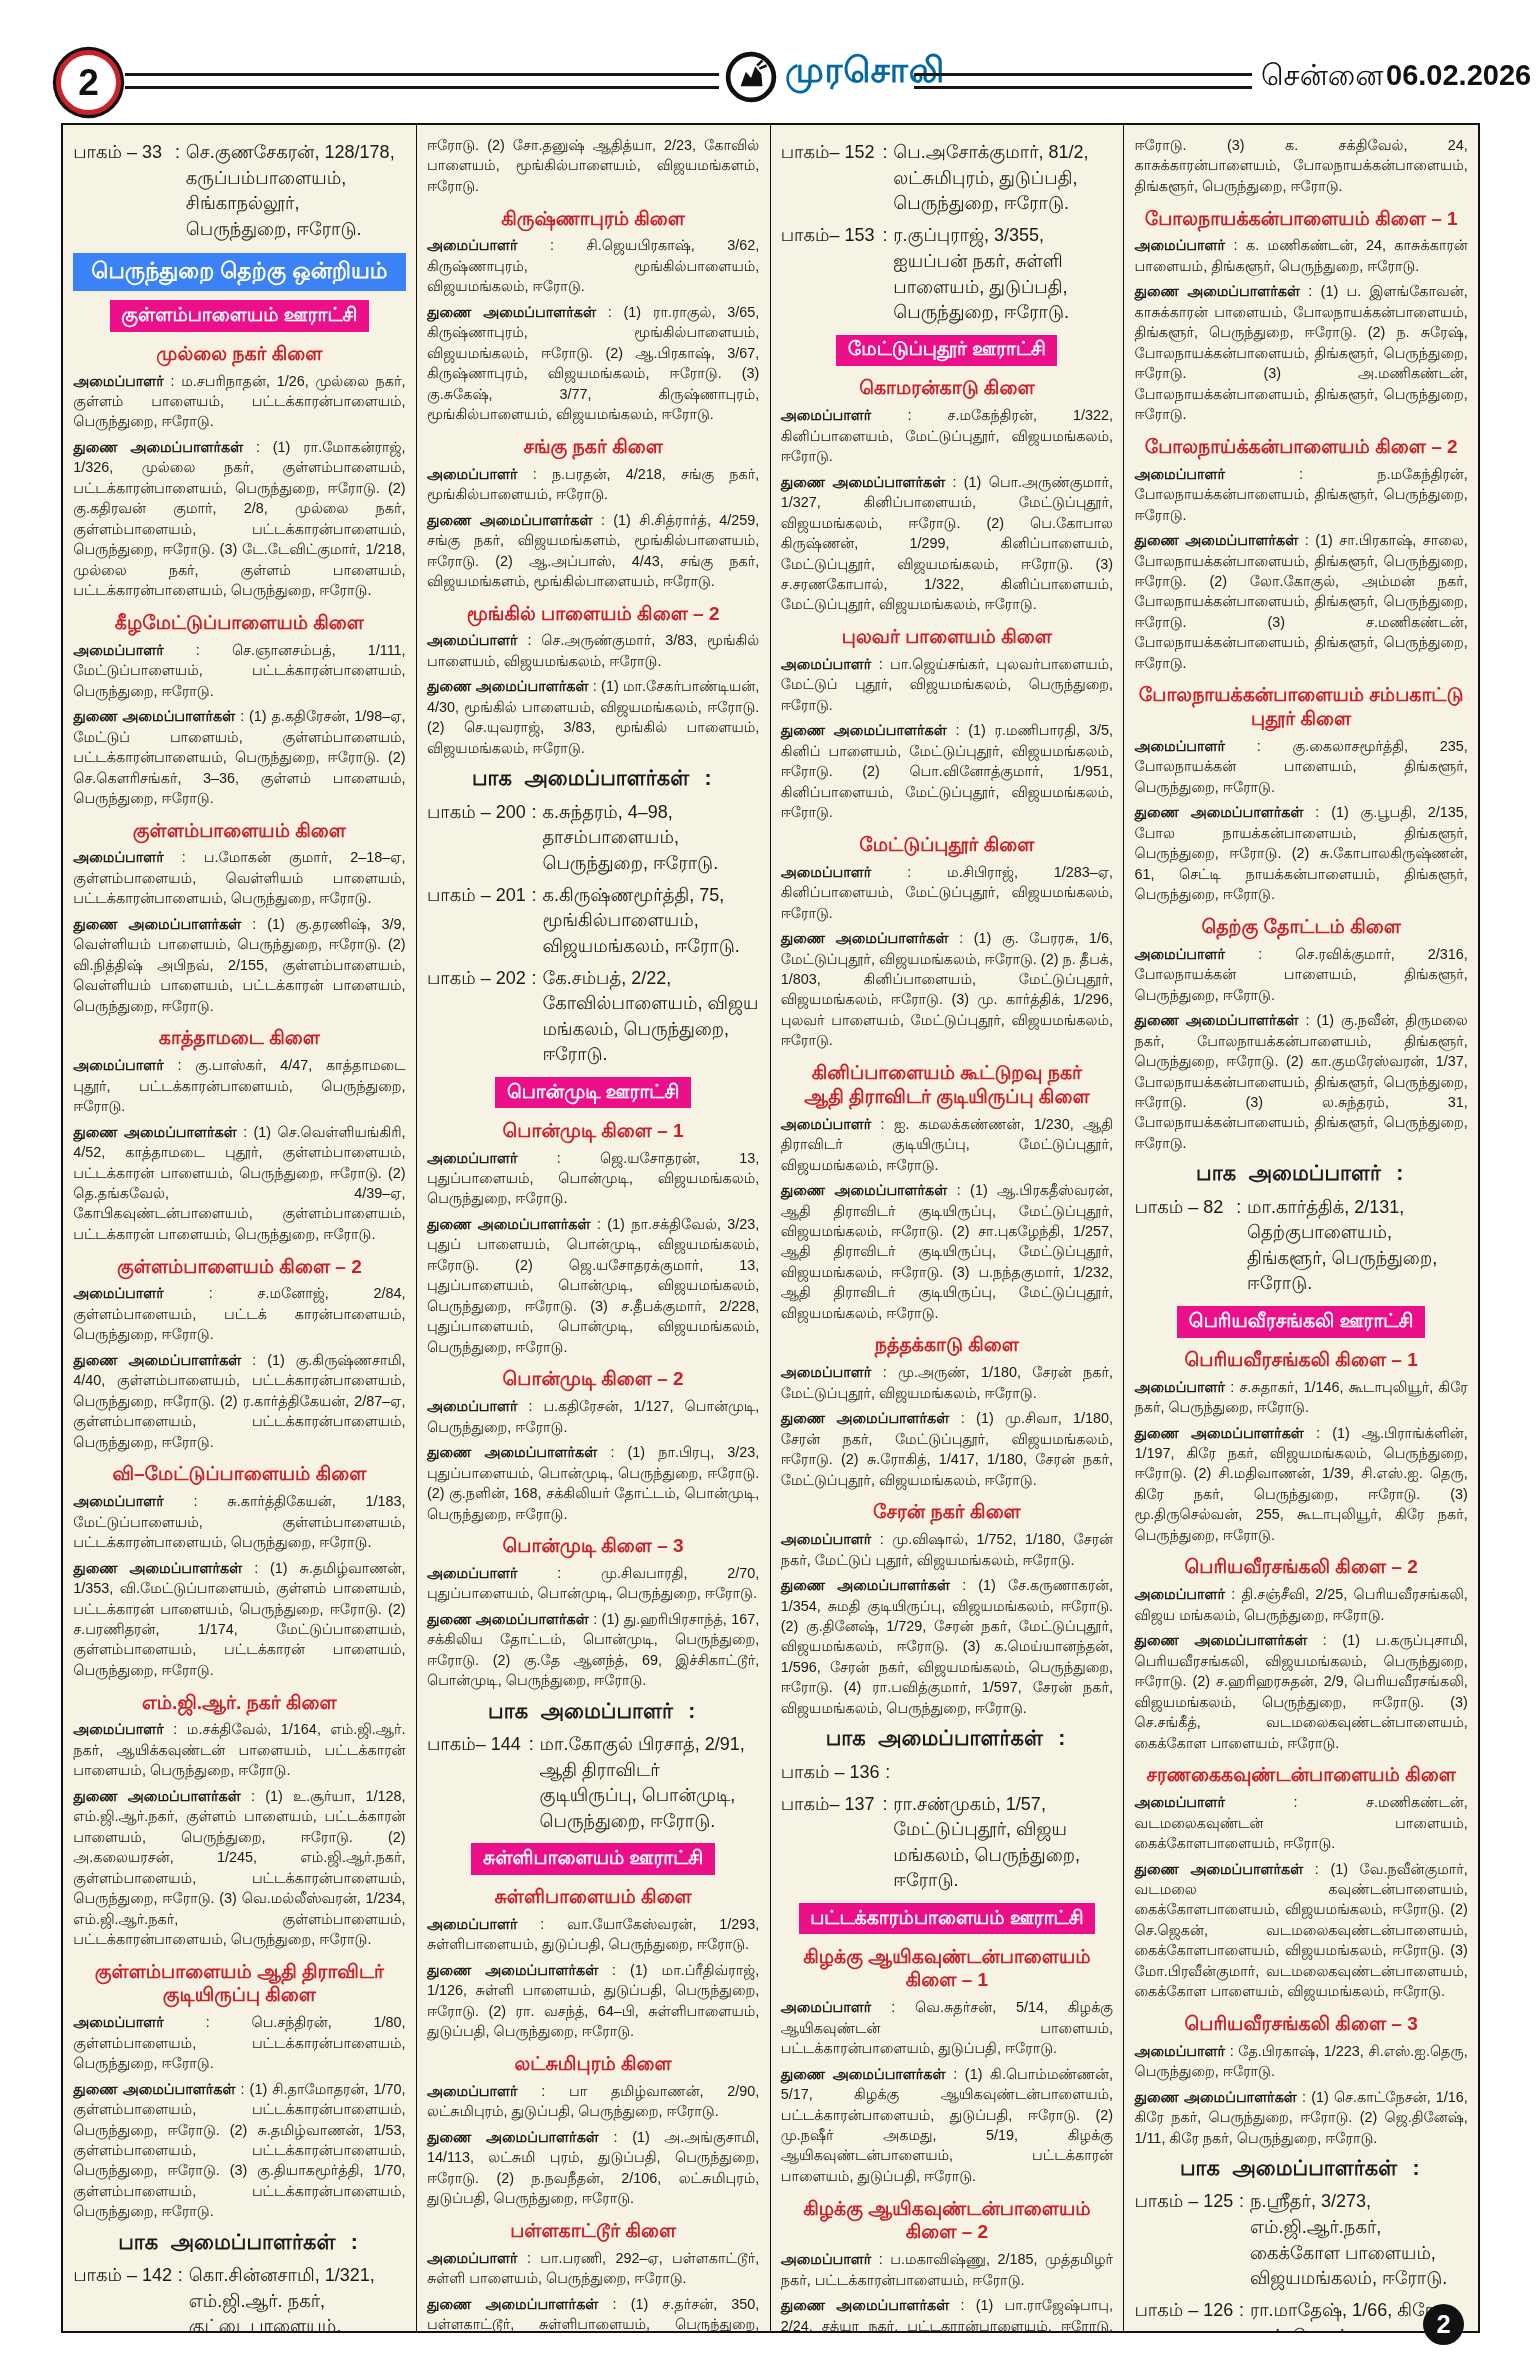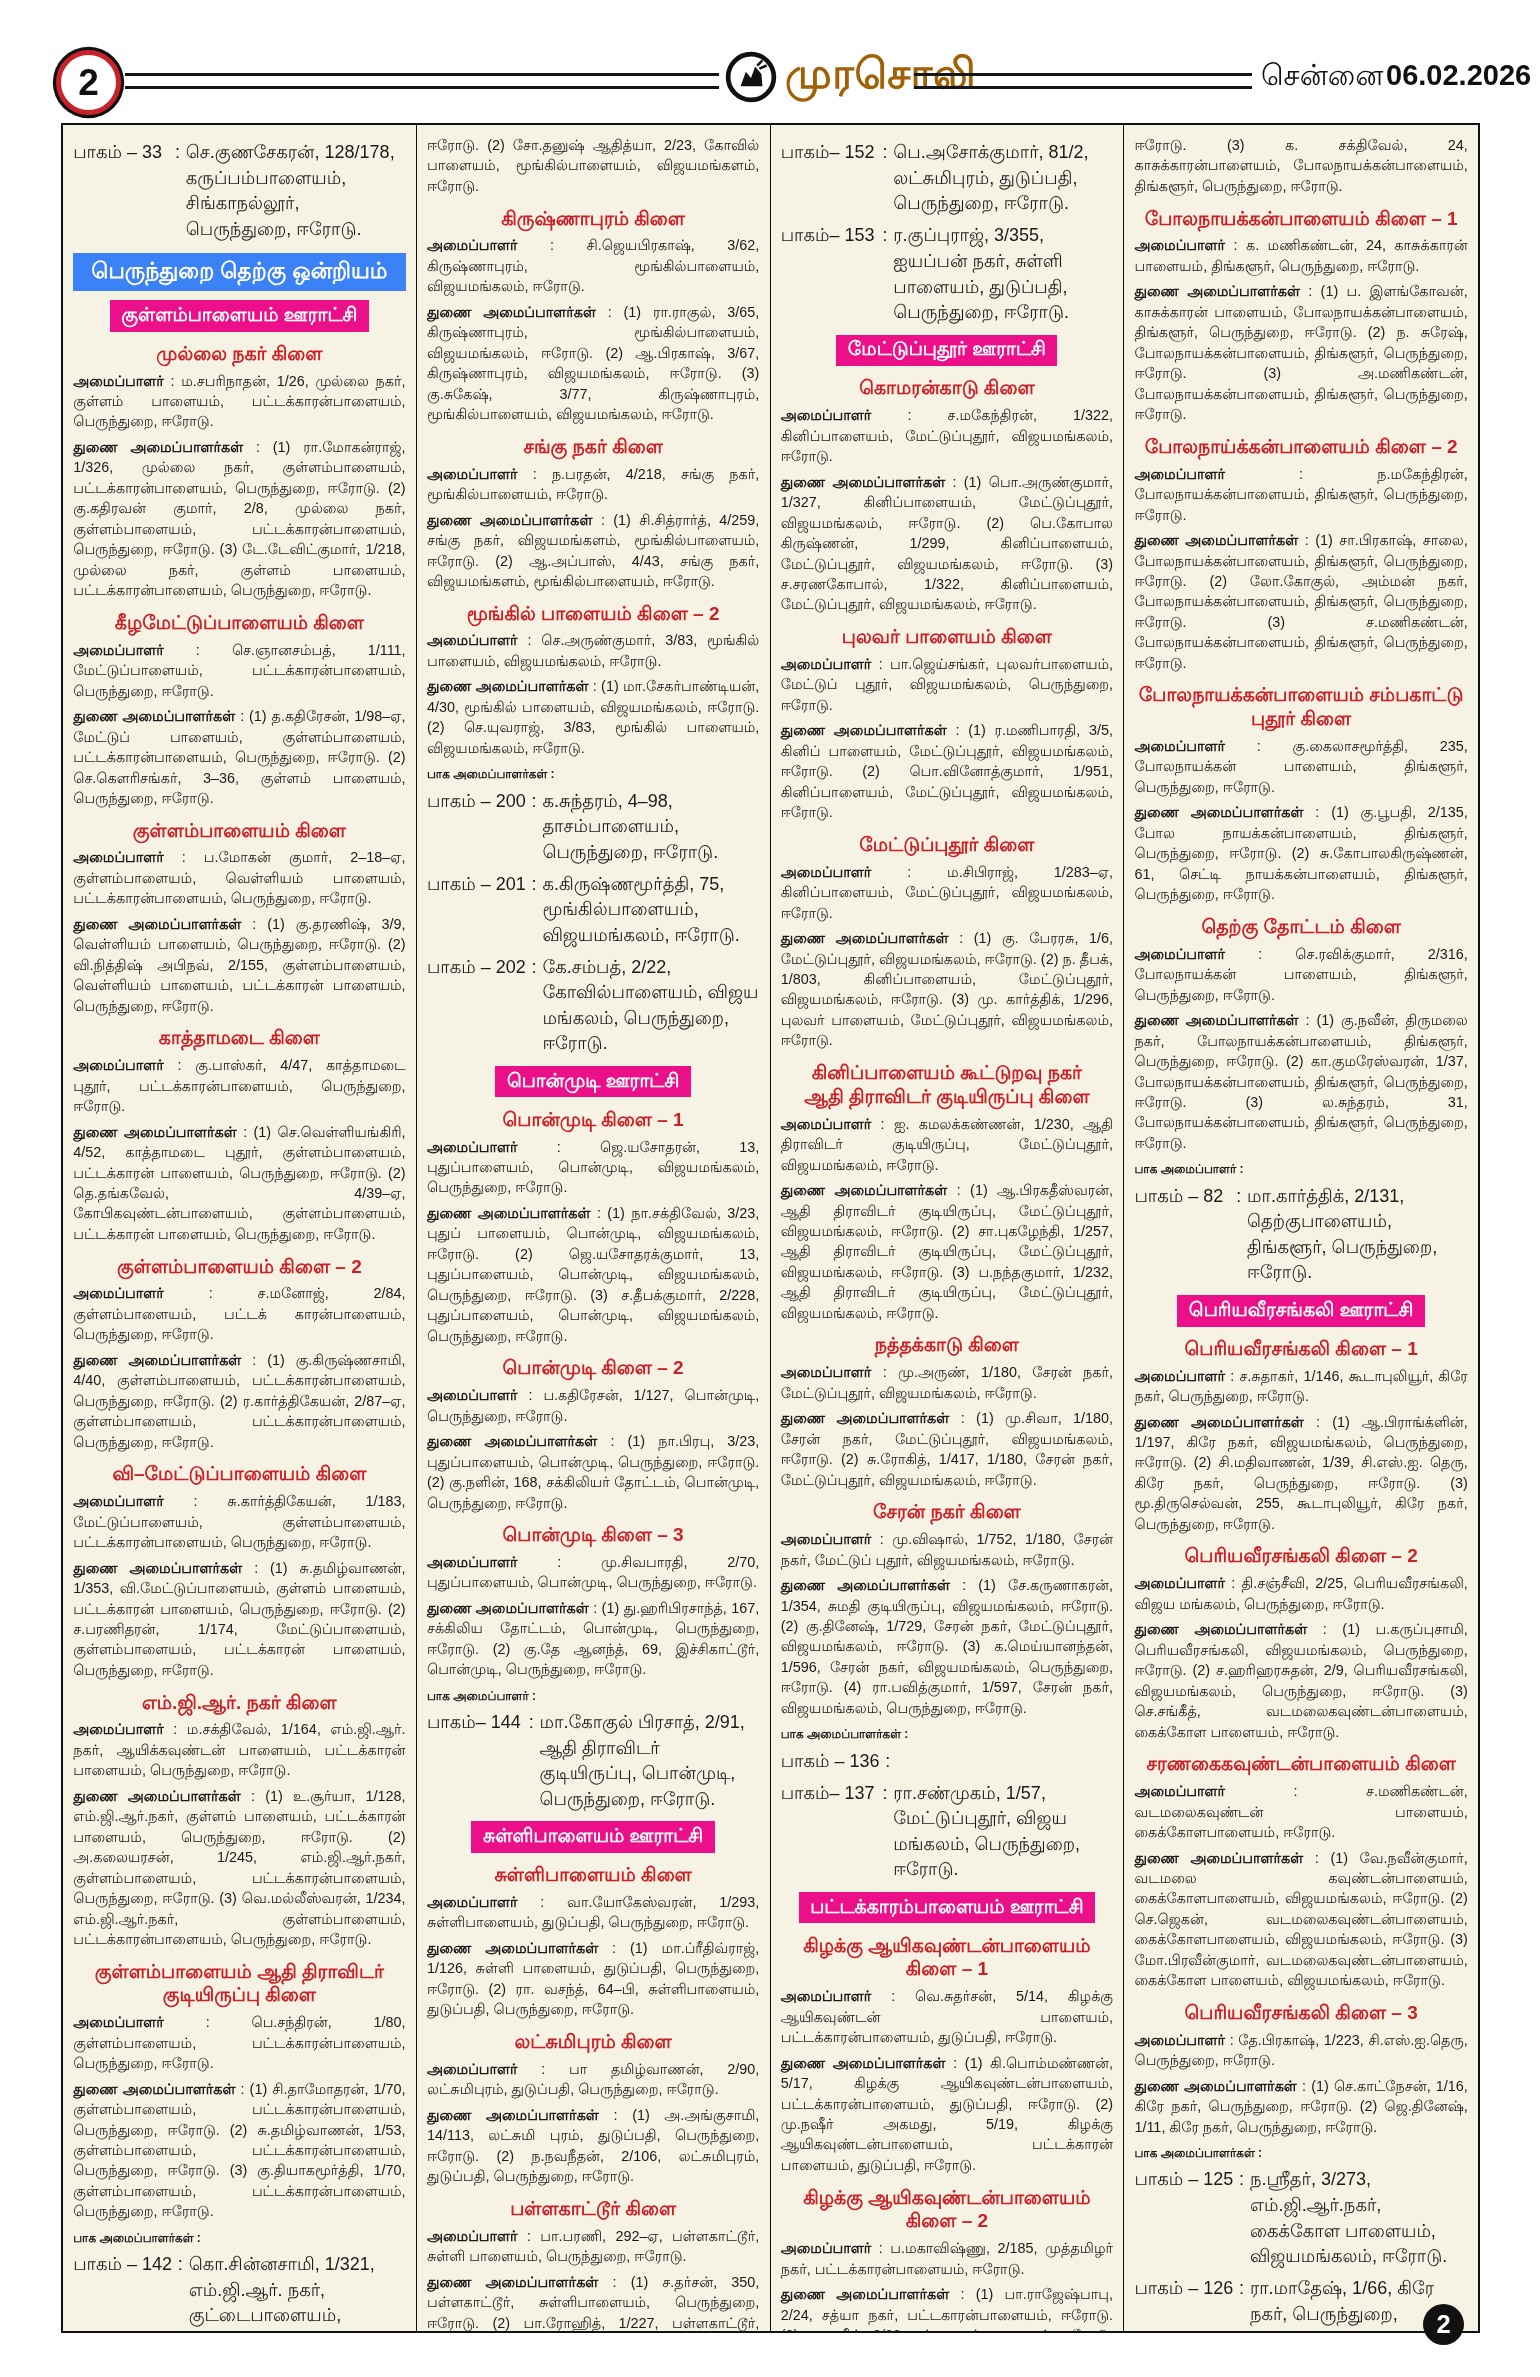--- a/index.html
+++ b/index.html
@@ -12,21 +12,21 @@
   .pagenum-circle{
     position:absolute;left:56px;top:5.1px;width:55px;height:55px;border-radius:50%;
     background:#ffffff;border:5.7px solid #c8232b;box-shadow:0 0 0 3.2px #111;
     display:flex;align-items:center;justify-content:center;
     font-size:37px;font-weight:bold;color:#111;
   }
   .rule{position:absolute;height:9.6px;border-top:3.8px solid #161616;border-bottom:3.8px solid #161616;}
   .rule-left{left:125px;top:28px;width:594px;}
   .rule-mid{left:914px;top:28px;width:338px;}
   .masthead-logo{position:absolute;left:725px;top:6.4px;width:52px;height:52px;}
-  .masthead-title{position:absolute;left:785px;top:5.1px;font-size:42px;font-weight:bold;color:#a16207;letter-spacing:0.6px;}
+  .masthead-title{position:absolute;left:785px;top:5.1px;font-size:35px;font-weight:bold;color:#0369a1;letter-spacing:0.6px;}
   .masthead-city{position:absolute;left:1261px;top:14px;font-size:29px;font-weight:normal;color:#111;}
   .masthead-date{position:absolute;left:1386px;top:14px;font-size:29px;font-weight:bold;color:#111;}
   
   .sheet{
     position:absolute;left:61px;top:123px;width:1419px;height:2210px;
     background:#f7f3e4;border:2.6px solid #111;box-sizing:border-box;
     display:grid;grid-template-columns:1fr 1fr 1fr 1fr;overflow:hidden;
   }
   .col{padding:9px 10.2px 6.4px 10.2px;overflow:hidden;box-sizing:border-box;}
   .col:not(:last-child){border-right:1.9px solid #111;}
@@ -40,21 +40,21 @@
     display:inline-block;background:#ec0f8a;color:#fff;font-weight:bold;
     font-size:19px;padding:3.8px 11.5px;
   }
   .branch{
     color:#cc2027;font-weight:bold;text-align:center;font-size:19px;
     margin:10.2px 0 5.1px 0;white-space:pre-line;line-height:1.25;
   }
   .role{font-size:14.4px;line-height:1.42;text-align:justify;margin:5.1px 0;}
   .role .rl{font-weight:bold;}
   .cont{font-size:14.4px;line-height:1.42;text-align:justify;margin:1px 0;}
-  .subhead{font-weight:bold;text-align:left;font-size:12px;margin:9px 0 5.1px 0;}
+  .subhead{font-weight:bold;text-align:center;font-size:21px;margin:9px 0 5.1px 0;font-family:Liberation Mono, monospace;}
   .part{display:flex;font-size:18px;line-height:1.42;margin:6.4px 0;}
   .part .pl{flex:0 0 96px;white-space:nowrap;}
   .part .pc{flex:0 0 16.6px;text-align:center;}
   .part .pt{flex:1;text-align:left;}
   
   .footer-circle{
     position:absolute;left:1423px;top:2304px;width:41px;height:41px;border-radius:50%;
     background:#111;color:#fff;display:flex;align-items:center;justify-content:center;
     font-size:25.5px;font-weight:bold;
   }

